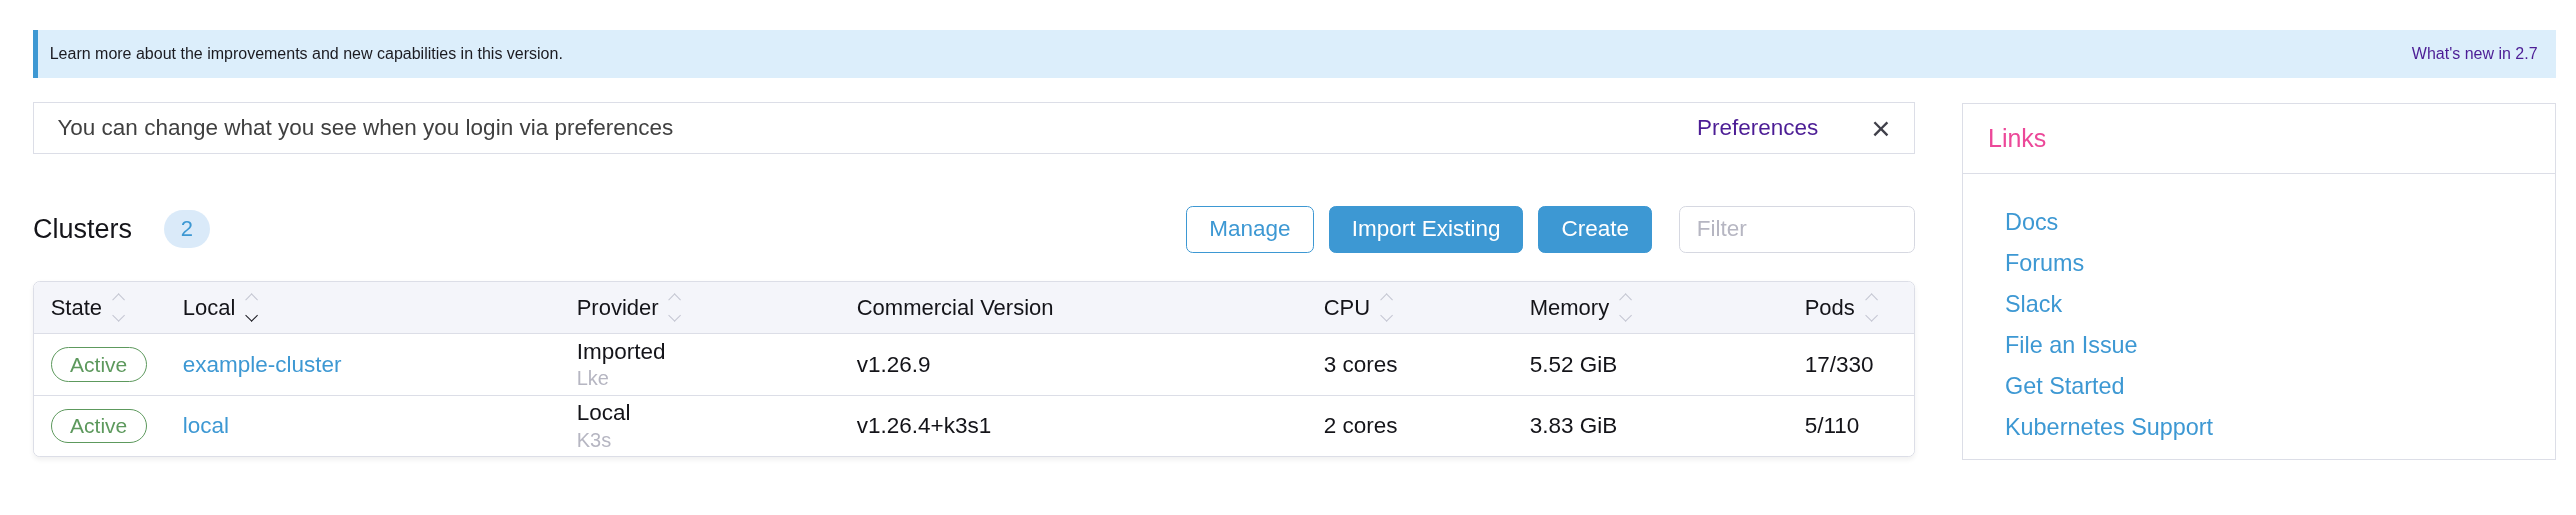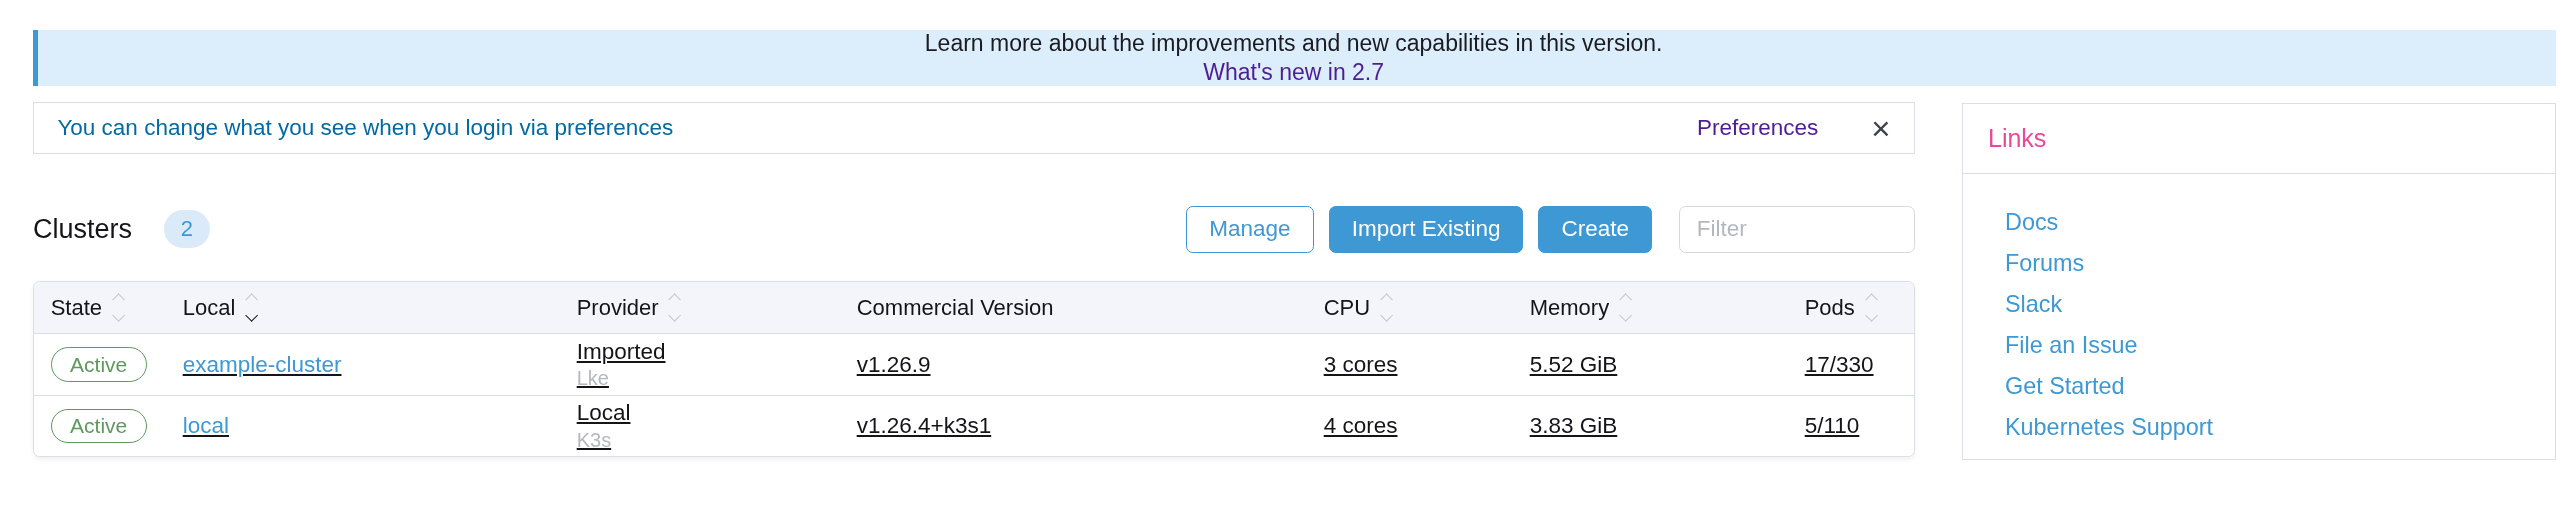--- a/index.html
+++ b/index.html
@@ -6,35 +6,35 @@
   html,body { margin:0; padding:0; }
   body {
     width:2576px; height:516px; position:relative; overflow:hidden;
     background:#ffffff; color:#141419;
     font-family:"Liberation Sans", sans-serif;
   }
   a { text-decoration:none; cursor:pointer; }
 
   
   .version-banner {
-    position:absolute; left:33px; top:30px; width:2523px; height:56px;
+    position:absolute; left:33px; top:30px; width:2523px; height:48px;
     background:#dceefb; border-left:5.8px solid #3d98d3;
     display:flex; align-items:center; justify-content:space-between;
-    padding:0 18.4px 0 11.7px; font-size:23px;flex-direction:column;
+    padding:0 18.4px 0 11.7px; font-size:16px;
   }
   .version-banner .msg { color:#1b1b21; }
   .link-blue { color:#4c1d95; }
 
   
   .prefs-banner {
     position:absolute; left:33px; top:102px; width:1882px; height:52px;
     background:#fff; border:0.8px solid #dcdee7;
     display:flex; align-items:center; padding:0 23.4px; font-size:22.5px;
   }
-  .prefs-banner .msg { color:#0369a1; }
+  .prefs-banner .msg { color:#404040; }
   .prefs-banner .spacer { flex:1; }
   .prefs-banner .prefs-link { margin-right:53px; }
   .close-btn {
     background:none; border:none; padding:0; cursor:pointer;
     font-size:33px; line-height:1; color:#40404a; font-family:"Liberation Sans",sans-serif;
   }
 
   
   .clusters-header {
     position:absolute; left:33px; top:203px; width:1882px; height:52px;
@@ -75,21 +75,21 @@
     background:#f4f5fa; height:52px; font-size:22px; color:#141419;
     border-bottom:0.8px solid #dcdee7;
   }
   .th { display:flex; align-items:center; cursor:pointer; }
   .th.plain { cursor:default; }
   .carets { display:inline-flex; flex-direction:column; gap:6.7px; margin-left:11.7px; }
   .caret { width:9.2px; height:9.2px; border-style:solid; border-color:#c4c6d2; border-width:0 1.7px 1.7px 0; display:block; }
   .caret.up   { transform:rotate(-135deg); }
   .caret.down { transform:rotate(45deg); }
   .caret.active { border-color:#1b1b21; }
-  .trow { height:61px; font-size:22.5px; background:#fff;text-decoration:underline; }
+  .trow { height:61px; font-size:22.5px; background:#fff; }
   .trow + .trow { border-top:0.8px solid #dcdee7; }
   .state-badge {
     display:inline-block; border:1.7px solid #5d995d; color:#5d995d;
     border-radius:834px; padding:4.2px 18.4px; font-size:21px;
   }
   .cell-name a { color:#3d98d3; }
   .provider-line2 { font-size:20px; color:#b6b6c2; margin-top:2.5px; }
 
   
   .links-panel {
@@ -202,21 +202,21 @@
       <span class="state-badge">Active</span>
     </div>
     <div class="cell-name">
       <a>local</a>
     </div>
     <div>
       <div>Local</div>
       <div class="provider-line2">K3s</div>
     </div>
     <div>v1.26.4+k3s1</div>
-    <div>4 cores</div>
+    <div>2 cores</div>
     <div>3.83 GiB</div>
     <div>5/110</div>
   </div>
 </div>
 
 <aside class="links-panel">
   <div class="panel-header">Links</div>
   <ul>
     <li><a>Docs</a></li>
     <li><a>Forums</a></li>

